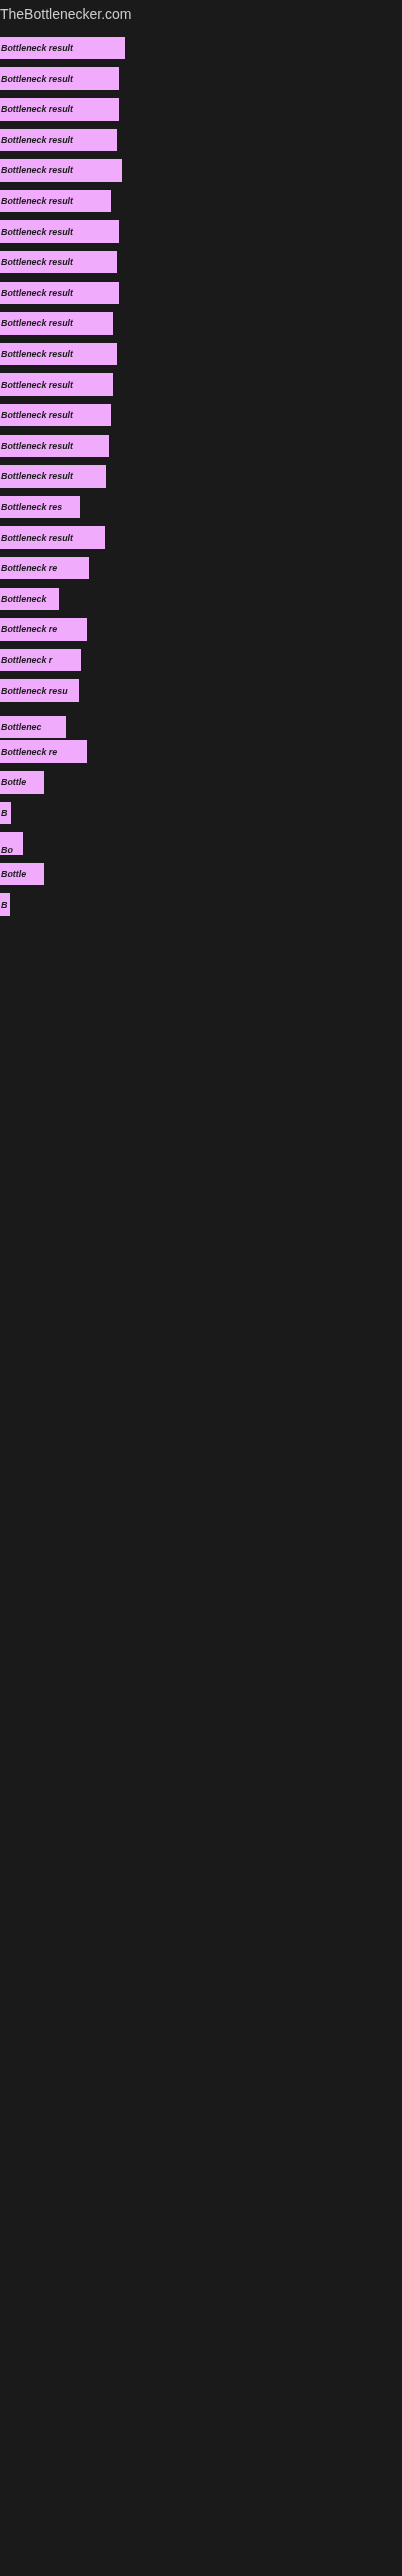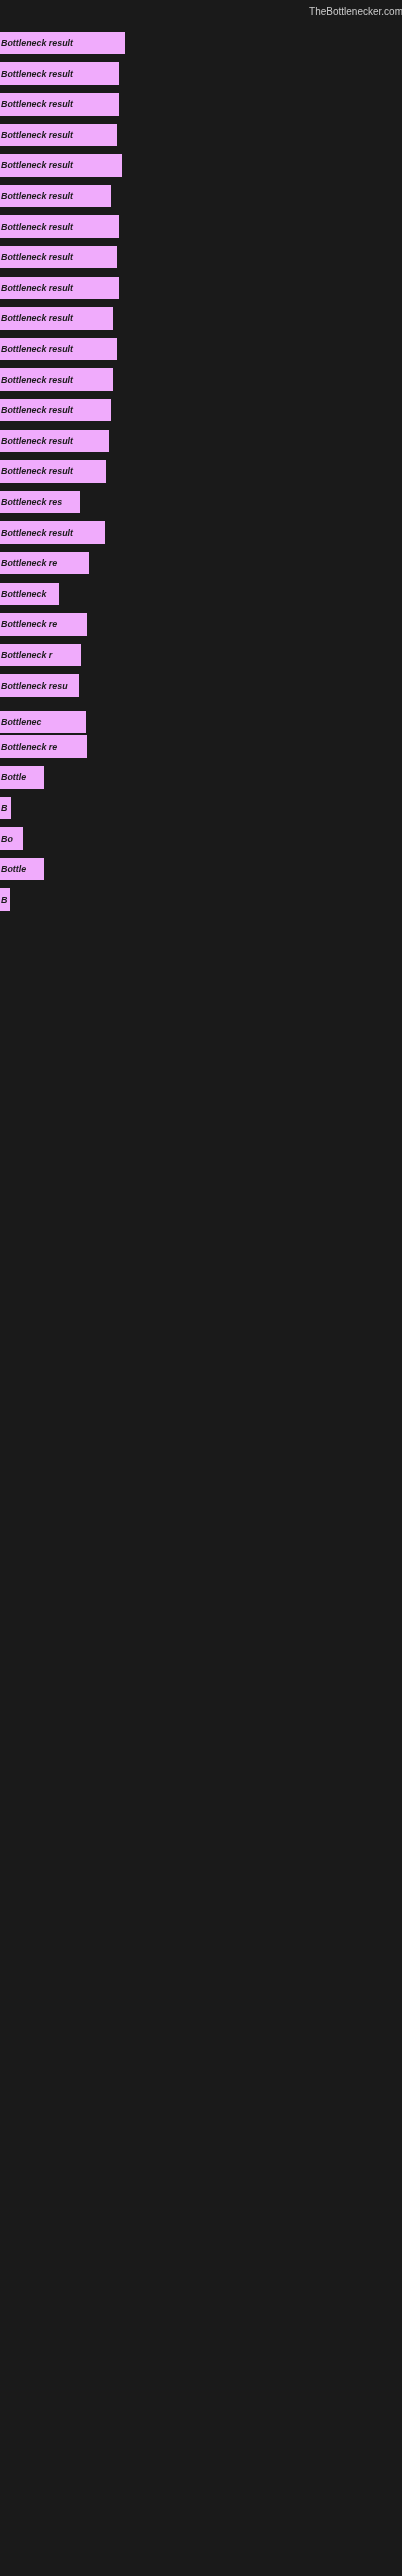--- a/index.html
+++ b/index.html
@@ -8,23 +8,23 @@
       box-sizing: border-box;
     }
     body {
       background-color: #1a1a1a;
       width: 403px;
       min-height: 2576px;
       font-family: Arial, sans-serif;
       position: relative;
     }
     .site-title {
-      text-align: right;
+      text-align: left;
       color: #cccccc;
-      font-size: 10px;
+      font-size: 14px;
       padding: 6.4px 0 3.2px 0;
       font-weight: normal;
     }
     .bars-container {
       padding: 8px 0;
     }
     .bar-row {
       display: flex;
       align-items: center;
       margin-bottom: 1.6px;
@@ -157,41 +157,41 @@
       <div class="bar" style="width: 81px;">
         <span class="bar-label">Bottleneck r</span>
       </div>
     </div>
     <div class="bar-row">
       <div class="bar" style="width: 79px;">
         <span class="bar-label">Bottleneck resu</span>
       </div>
     </div>
     <div class="bar-row">
-      <div class="bar" style="width: 86px; margin-top: 12px;">
+      <div class="bar" style="width: 66px; margin-top: 12px;">
         <span class="bar-label">Bottlenec</span>
       </div>
     </div>
     <div class="bar-row">
       <div class="bar" style="width: 87px;">
         <span class="bar-label">Bottleneck re</span>
       </div>
     </div>
     <div class="bar-row">
       <div class="bar" style="width: 44px;">
         <span class="bar-label">Bottle</span>
       </div>
     </div>
     <div class="bar-row">
       <div class="bar" style="width: 11.3px;">
         <span class="bar-label">B</span>
       </div>
     </div>
     <div class="bar-row">
-      <div class="bar" style="width: 22.5px;">
+      <div class="bar" style="width: 22.5px; align-items: flex-end;">
         <span class="bar-label">Bo</span>
       </div>
     </div>
     <div class="bar-row">
       <div class="bar" style="width: 44px;">
         <span class="bar-label">Bottle</span>
       </div>
     </div>
     <div class="bar-row">
       <div class="bar" style="width: 9.7px;">

